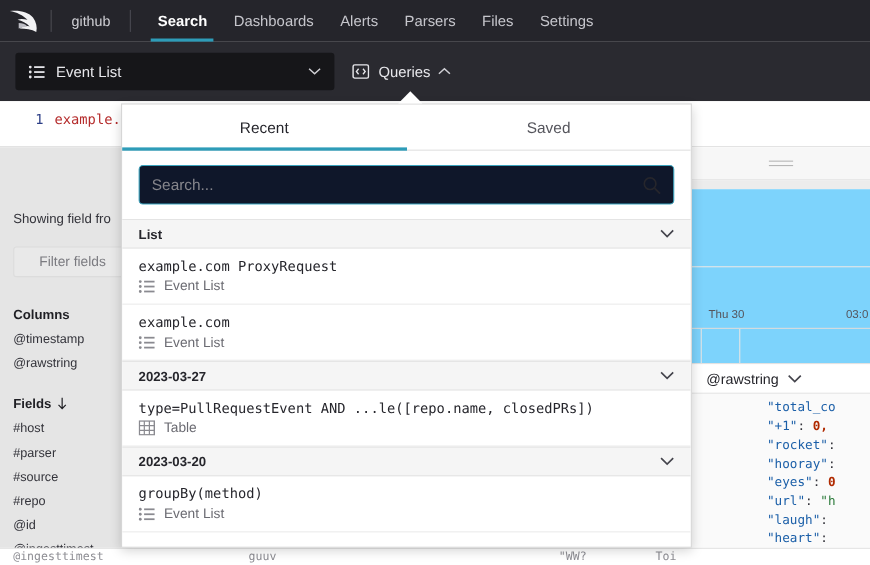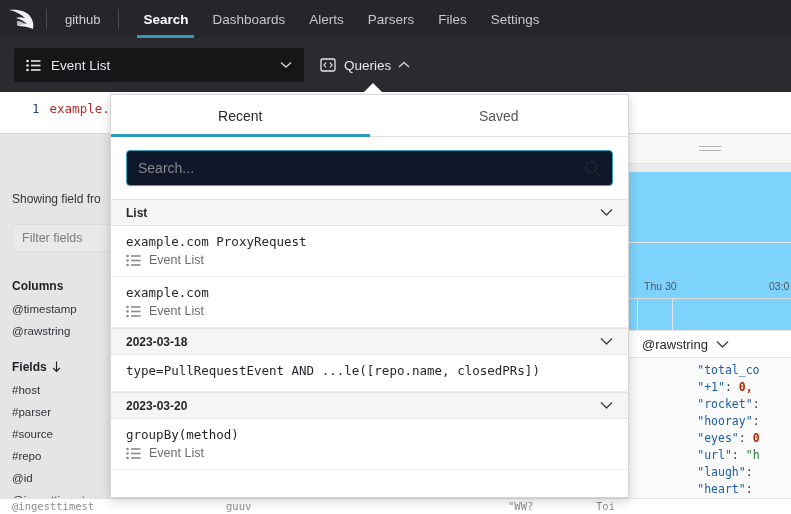--- a/index.html
+++ b/index.html
@@ -74,21 +74,21 @@
     background: #e5e5e5; border-right: 1px solid #e2e2e2;
   }
   .showing {
     position: absolute; left: 12px; top: 58px; font-size: 12px; color: #33333a;
     white-space: nowrap;
   }
   .filterbox {
     position: absolute; left: 12px; top: 90px; width: 108px; height: 28px;
     background: #e9e9e9; border: 1px solid #dcdcdc; border-radius: 3px;
     display: flex; align-items: center; padding: 0 9px;
-    font-size: 12.5px; color: #7b7b80; white-space: nowrap;
+    font-size: 12.5px; color: #7b7b80; white-space: nowrap; justify-content: center;
   }
   .sidesec { position: absolute; left: 12px; }
   .sidesec .sechead {
     font-size: 12px; font-weight: bold; color: #1f1f24; margin-bottom: 5px;
     display: flex; align-items: center; gap: 5px;
   }
   .sidesec .fitem {
     font-family: Liberation Sans, sans-serif; font-size: 11.5px;
     color: #33333a; line-height: 22px; white-space: nowrap;
   }
@@ -410,30 +410,39 @@
                 <rect x="5" y="5.7" width="9.5" height="1.6" fill="#8a8a90"></rect>
               <circle cx="1.5" cy="11" r="1.3" fill="#8a8a90"></circle>
                 <rect x="5" y="10.2" width="9.5" height="1.6" fill="#8a8a90"></rect>
             </svg>
           </span>
           <span>Event List</span>
         </div>
       </div>
 
       <div class="grouphead">
-        <span class="gh-label">2023-03-18</span>
+        <span class="gh-label">2023-03-27</span>
         <span class="ico">
           <svg width="13" height="9" viewBox="0 0 13 9" aria-hidden="true">
             <path d="M1 1.5 L6.5 7 L12 1.5" stroke="#44444c" stroke-width="1.5" fill="none"></path>
           </svg>
         </span>
       </div>
 
       <div class="qitem">
         <div class="qname">type=PullRequestEvent AND ...le([repo.name, closedPRs])</div>
+        <div class="qtype">
+          <span class="ico">
+            <svg width="15" height="14" viewBox="0 0 15 14" aria-hidden="true">
+              <rect x="0.7" y="0.7" width="13.6" height="12.6" stroke="#8a8a90" stroke-width="1.3" fill="none"></rect>
+              <path d="M0.7 5 H14.3 M0.7 9.2 H14.3 M5.2 0.7 V13.3 M9.8 0.7 V13.3" stroke="#8a8a90" stroke-width="1.1"></path>
+            </svg>
+          </span>
+          <span>Table</span>
+        </div>
       </div>
 
       <div class="grouphead">
         <span class="gh-label">2023-03-20</span>
         <span class="ico">
           <svg width="13" height="9" viewBox="0 0 13 9" aria-hidden="true">
             <path d="M1 1.5 L6.5 7 L12 1.5" stroke="#44444c" stroke-width="1.5" fill="none"></path>
           </svg>
         </span>
       </div>

